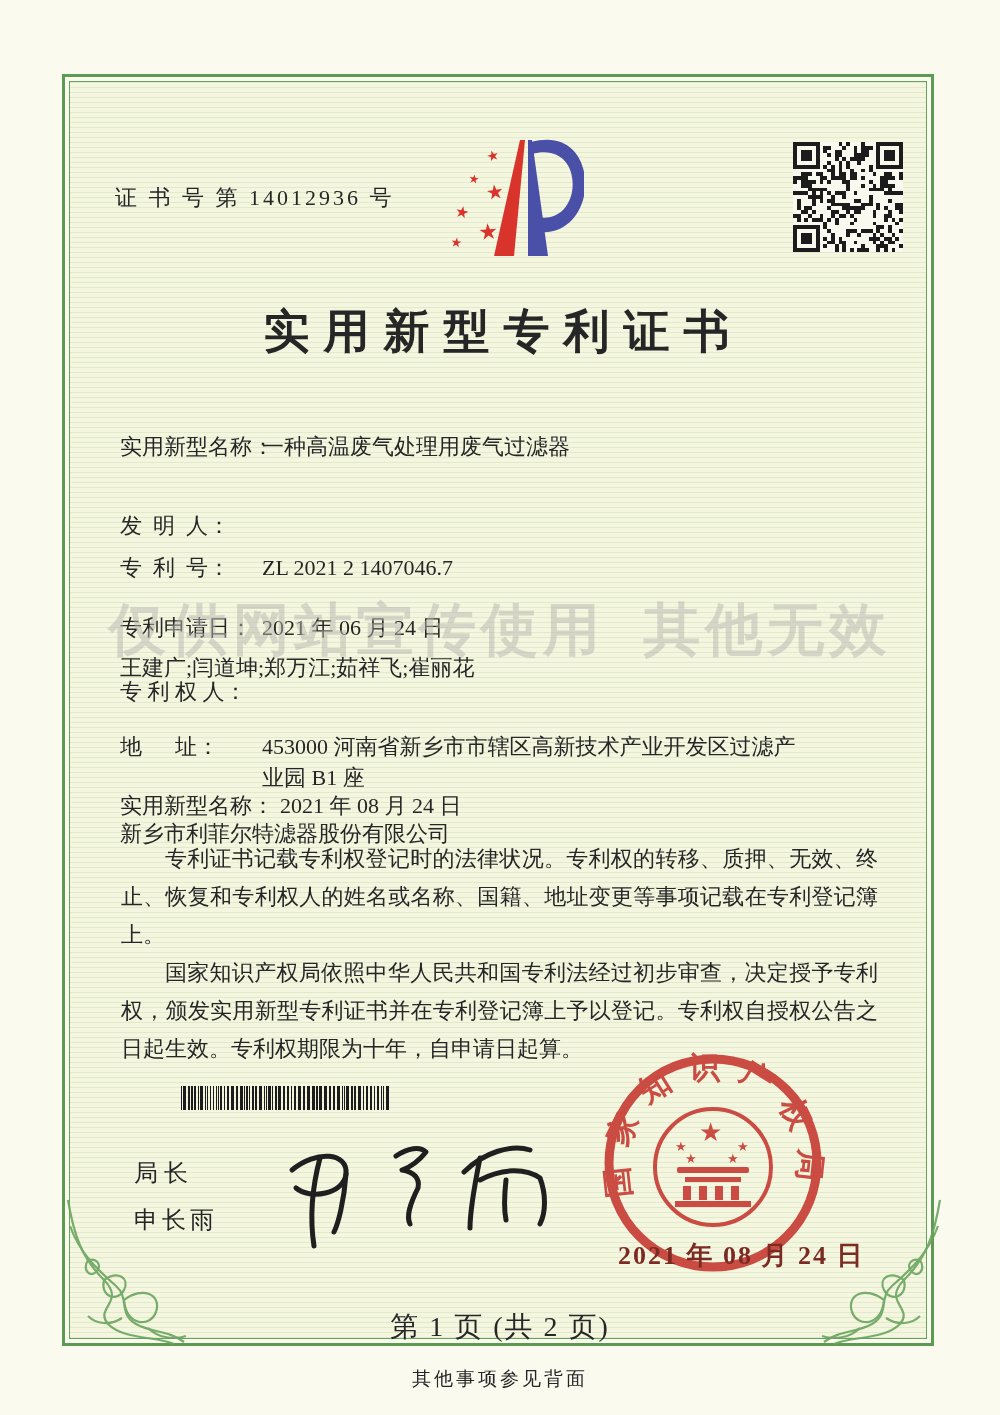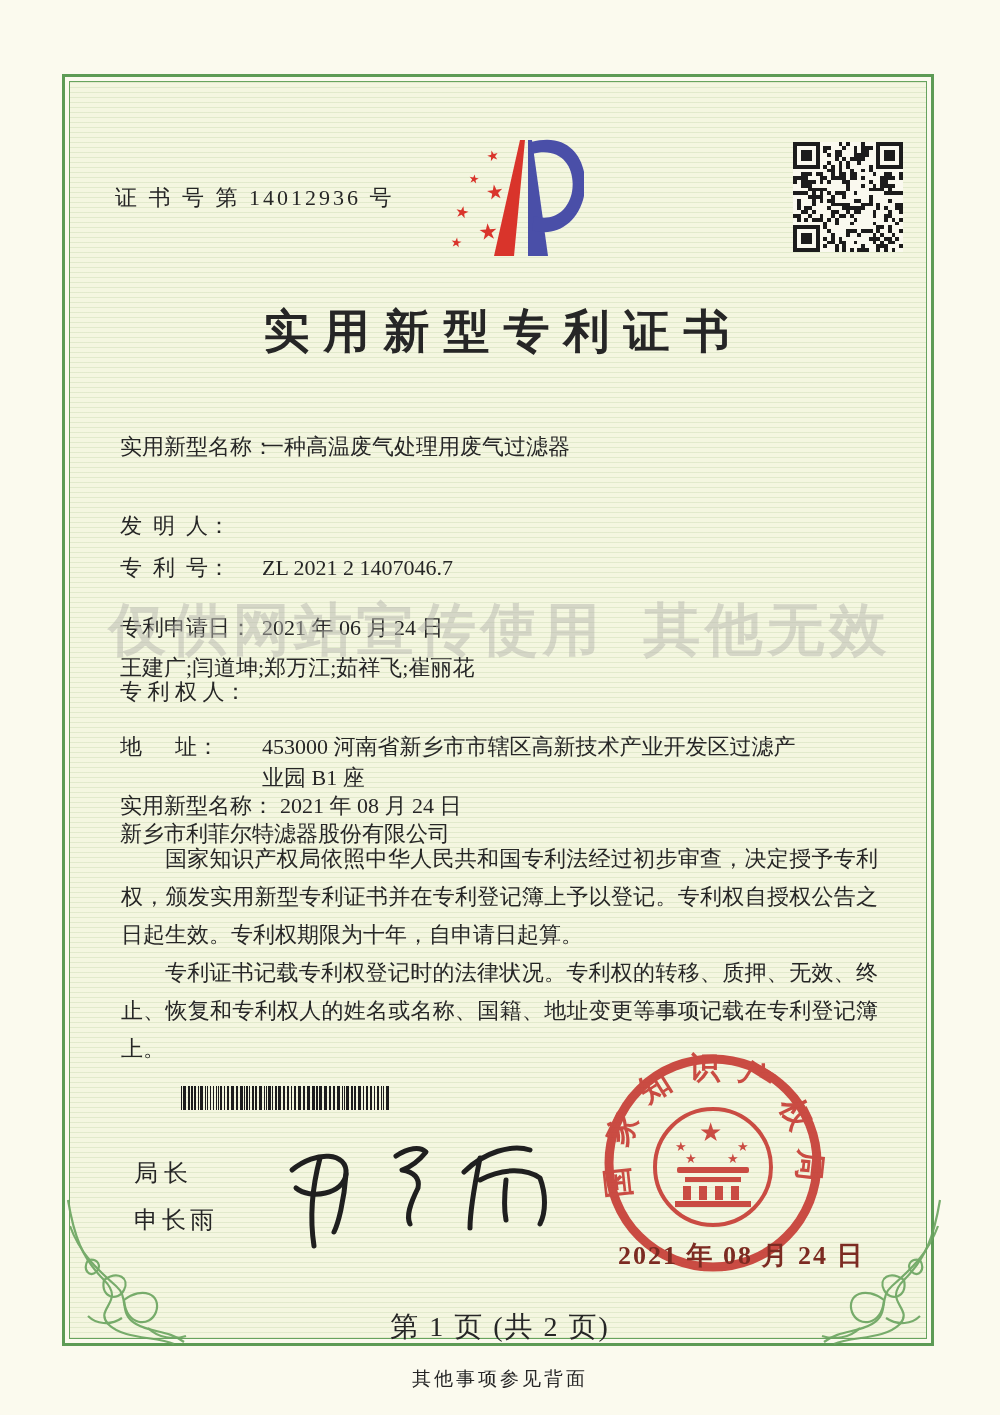--- a/index.html
+++ b/index.html
@@ -421,22 +421,22 @@
   <div class="field-row rowg">
     <span class="grant-pair1">
       <span class="g-label">实用新型名称：</span>
       <span class="g-value">2021 年 08 月 24 日</span>
     </span>
   </div>
 
   <div class="watermark">仅供网站宣传使用  其他无效</div>
 
   <div class="paragraphs">
+    <p>专利证书记载专利权登记时的法律状况。专利权的转移、质押、无效、终止、恢复和专利权人的姓名或名称、国籍、地址变更等事项记载在专利登记簿上。</p>
     <p>国家知识产权局依照中华人民共和国专利法经过初步审查，决定授予专利权，颁发实用新型专利证书并在专利登记簿上予以登记。专利权自授权公告之日起生效。专利权期限为十年，自申请日起算。</p>
-    <p>专利证书记载专利权登记时的法律状况。专利权的转移、质押、无效、终止、恢复和专利权人的姓名或名称、国籍、地址变更等事项记载在专利登记簿上。</p>
   </div>
 
   <svg class="barcode" width="212" height="24" viewBox="0 0 212 24" shape-rendering="crispEdges">
     <g id="bc-bars" fill="#1c1c1c">
         <rect x="0" y="0" width="1" height="24"></rect>
         <rect x="2" y="0" width="3" height="24"></rect>
         <rect x="7" y="0" width="2" height="24"></rect>
         <rect x="10" y="0" width="2" height="24"></rect>
         <rect x="13" y="0" width="2" height="24"></rect>
         <rect x="17" y="0" width="1" height="24"></rect>

